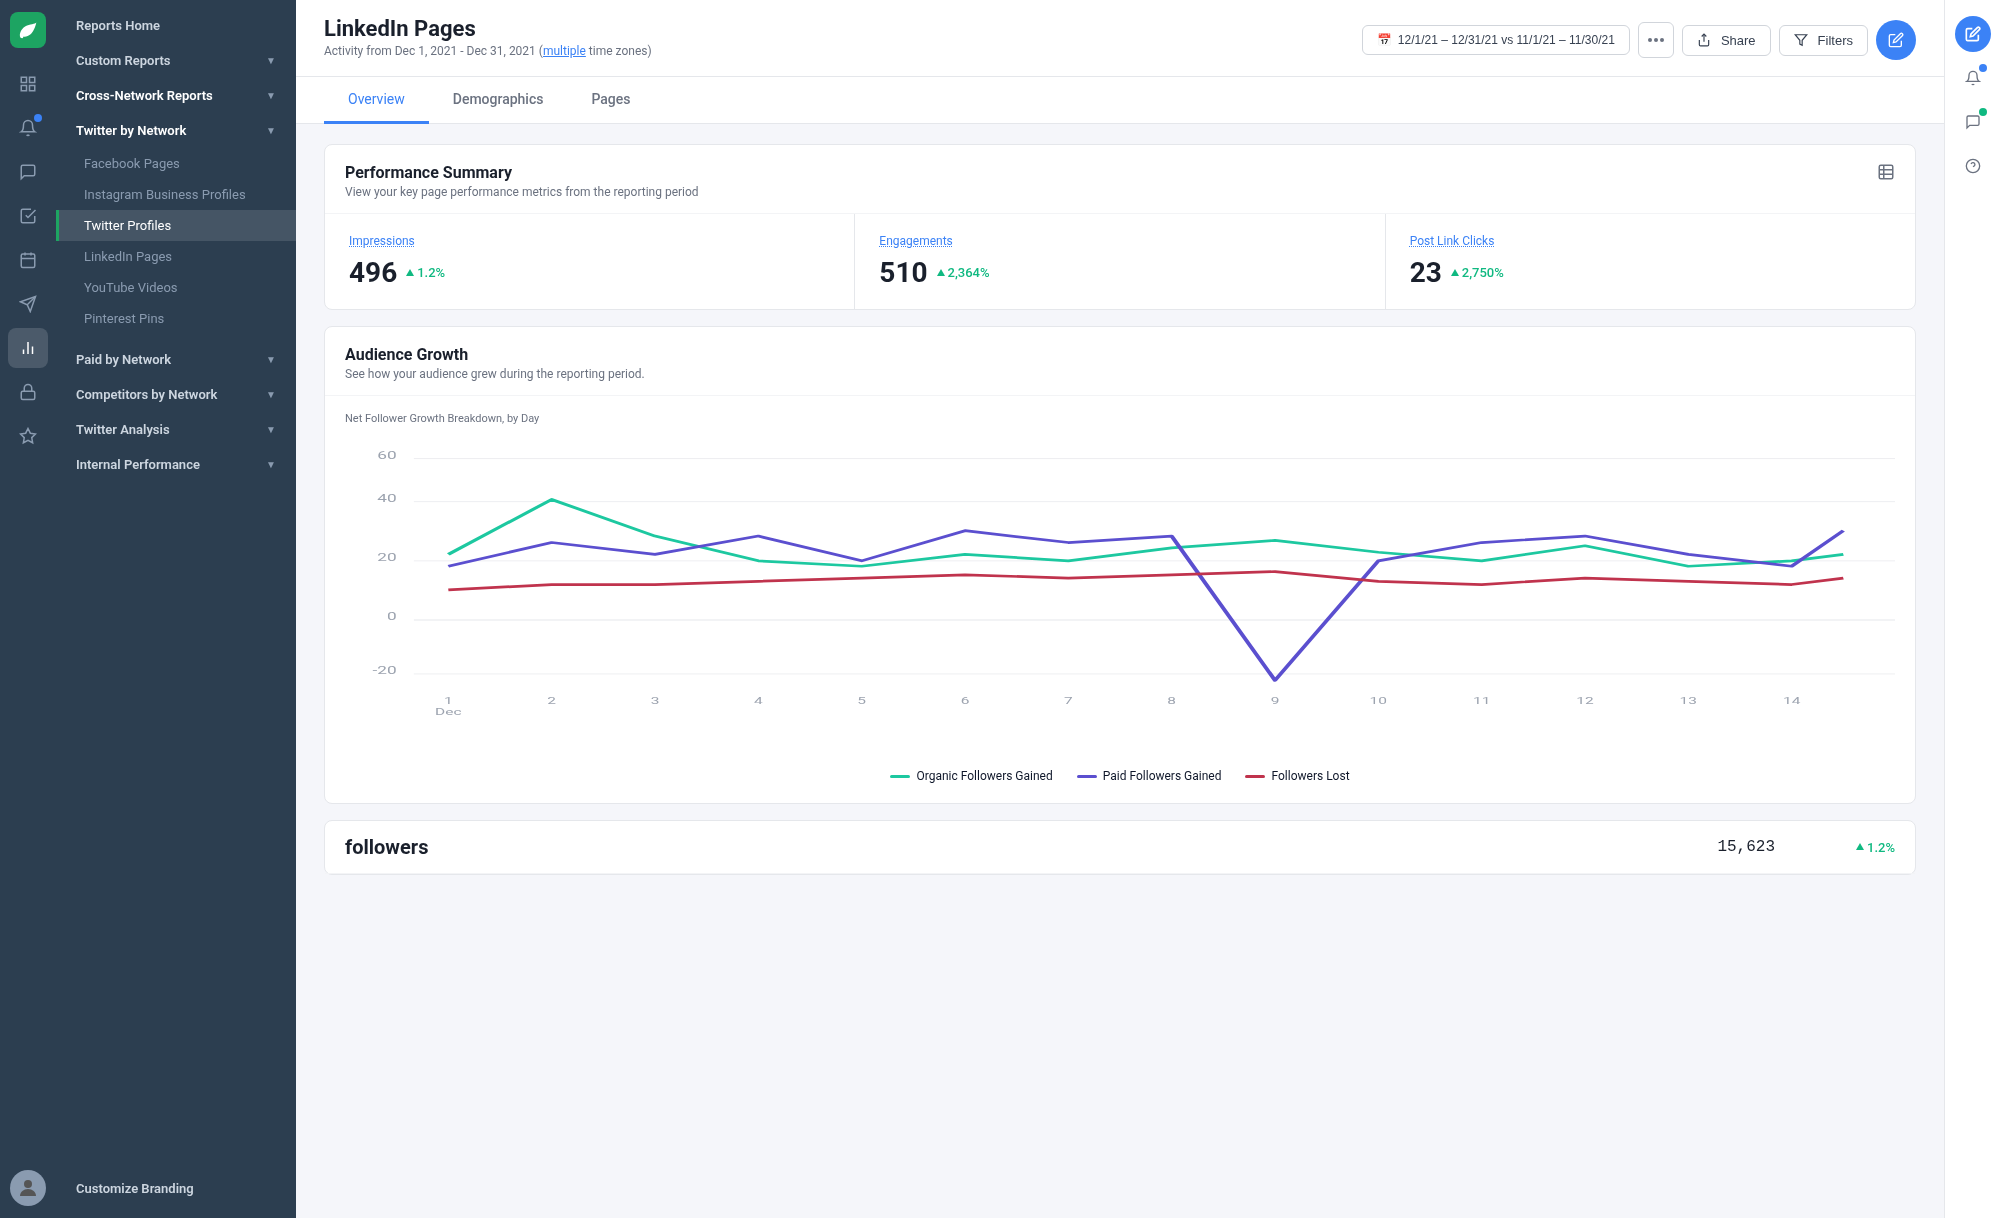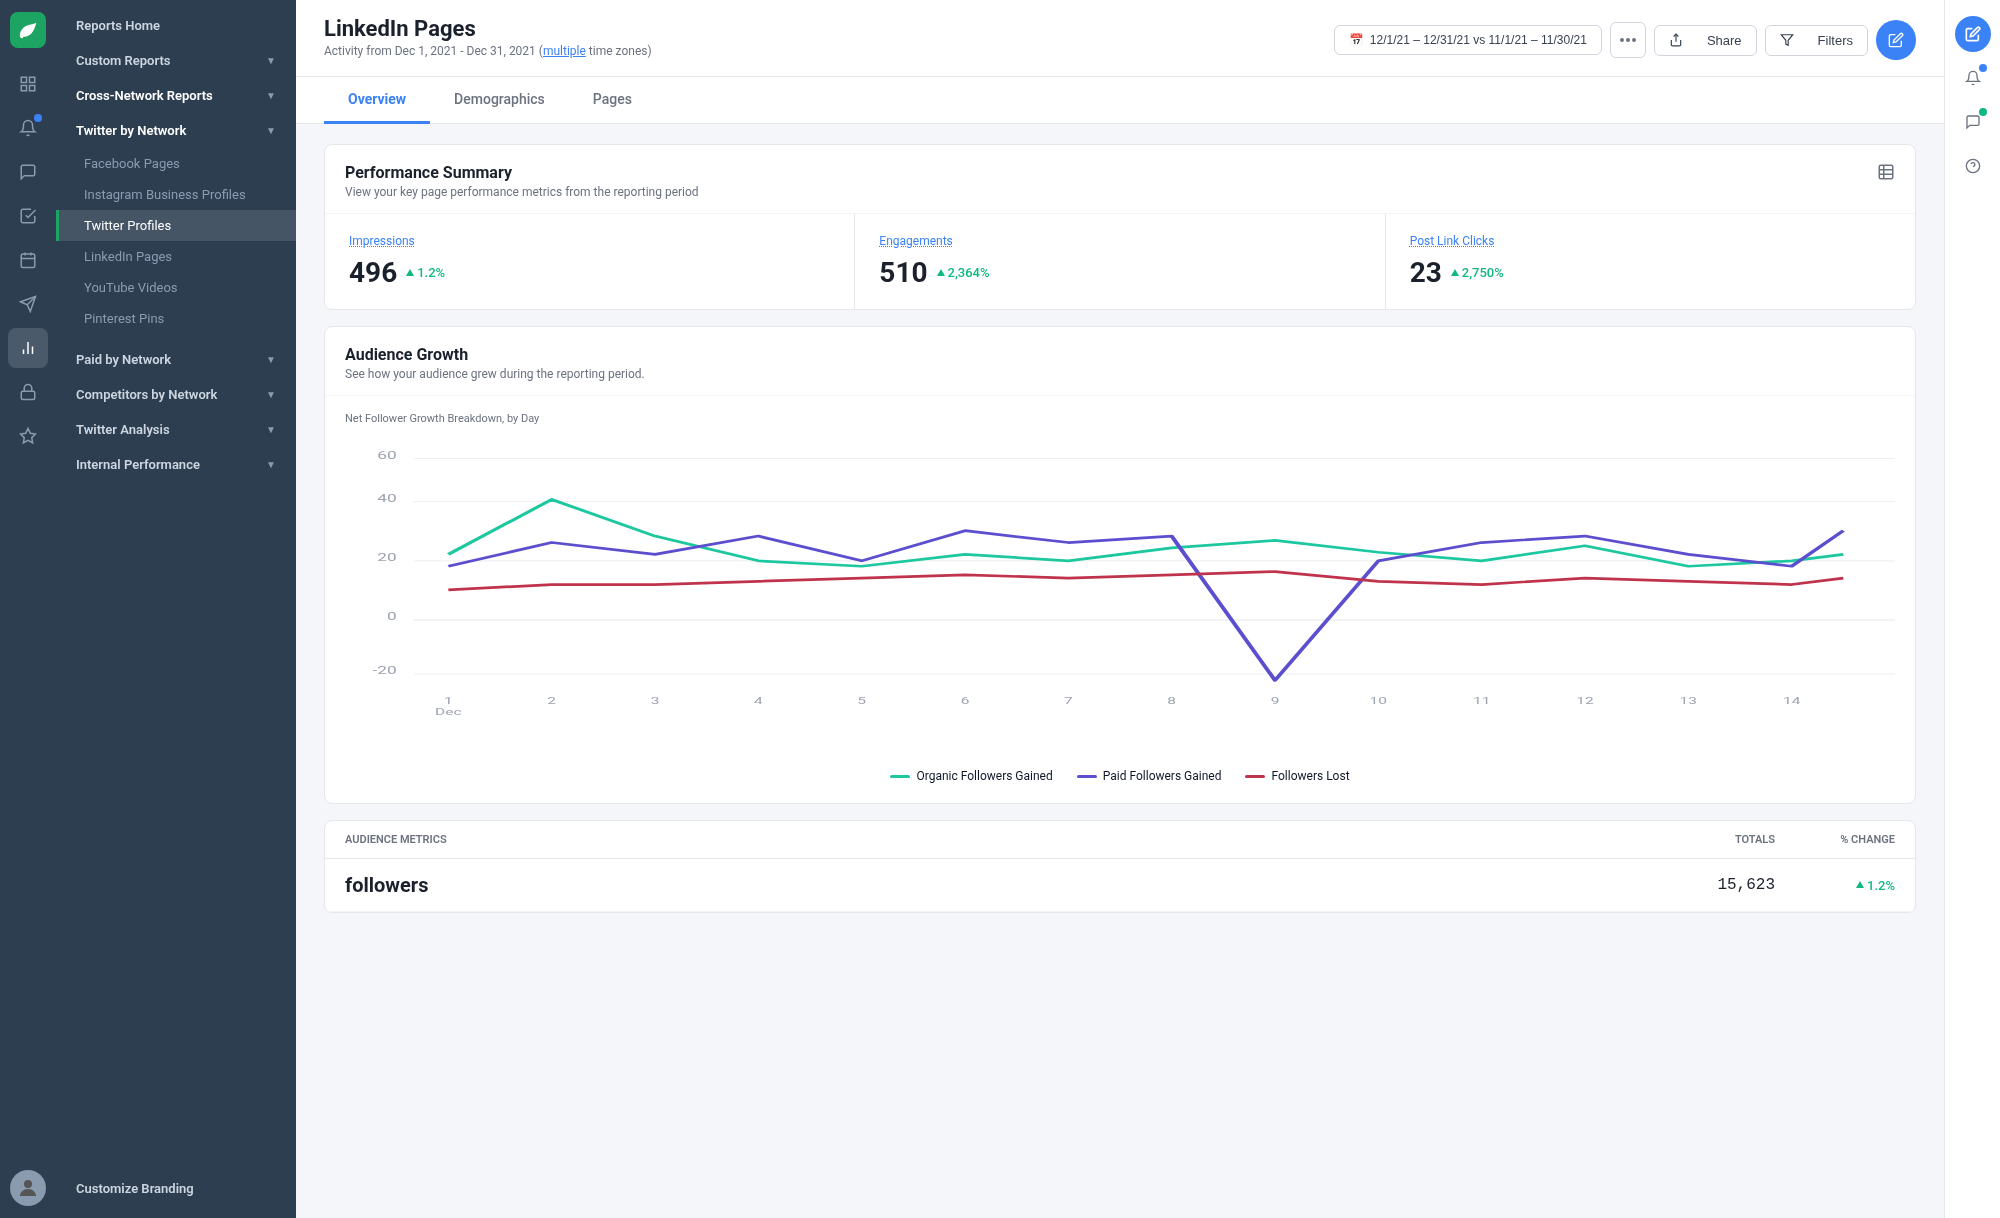--- a/index.html
+++ b/index.html
@@ -122,21 +122,21 @@
       background: white; font-size: 12px; font-weight: 500; color: #374151;
       cursor: pointer;
     }
     .date-btn .cal-icon { color: #6b7280; }
     .icon-btn {
       width: 36px; height: 36px; border: 1px solid #d1d5db; border-radius: 6px;
       background: white; display: flex; align-items: center; justify-content: center;
       cursor: pointer; color: #6b7280;
     }
     .action-btn {
-      display: flex; align-items: center; gap: 24px;
+      display: flex; align-items: center; gap: 10px;
       padding: 7px 14px; border: 1px solid #d1d5db; border-radius: 6px;
       background: white; font-size: 13px; font-weight: 500; color: #374151;
       cursor: pointer;
     }
     .edit-btn {
       width: 40px; height: 40px; background: #3b82f6; border-radius: 50%;
       display: flex; align-items: center; justify-content: center;
       cursor: pointer; color: white;
     }
 
@@ -149,21 +149,21 @@
       padding: 0 28px;
       flex-shrink: 0;
     }
     .tab {
       padding: 14px 24px;
       font-size: 14px; font-weight: 500;
       color: #6b7280; cursor: pointer;
       border-bottom: 3px solid transparent;
       margin-bottom: -1px;
     }
-    .tab.active { color: #3b82f6; border-bottom-color: #3b82f6; font-weight: 700; }
+    .tab.active { color: #3b82f6; border-bottom-color: #3b82f6; font-weight: 400; }
 
     
     .content-area {
       flex: 1;
       overflow-y: auto;
       padding: 20px 28px;
     }
 
     .card {
       background: white;
@@ -558,25 +558,20 @@
           </div>
           <div class="legend-item">
             <div class="legend-dot" style="background:#c0334d; height:3px; width:20px;"></div>
             <span>Followers Lost</span>
           </div>
         </div>
       </div>
     </div>
 
     <div class="card">
-      <div class="table-header-row">
-        <div class="table-col-name">Audience Metrics</div>
-        <div class="table-col-totals">Totals</div>
-        <div class="table-col-change">% Change</div>
-      </div>
       <div class="table-data-row">
         <div class="table-row-label">followers</div>
         <div class="table-row-value">15,623</div>
         <div class="table-row-pct">
           <svg width="10" height="10" viewBox="0 0 10 10" fill="#10b981">
               <polygon points="5,1 9,8 1,8"></polygon>
             </svg>
           <span>1.2%</span>
         </div>
       </div>

